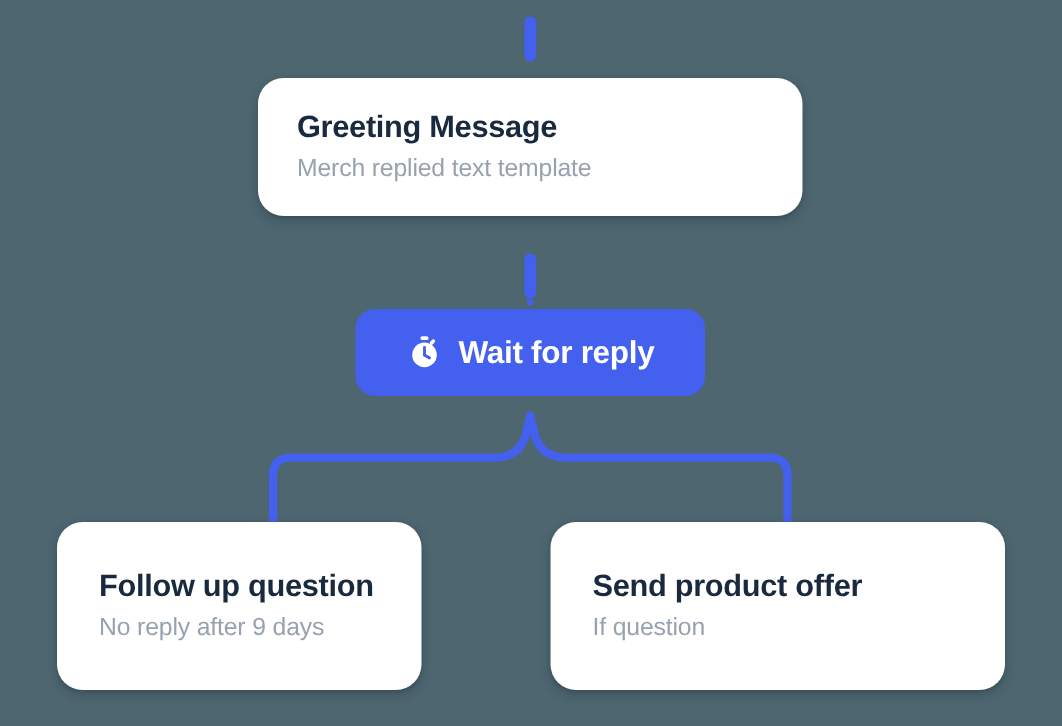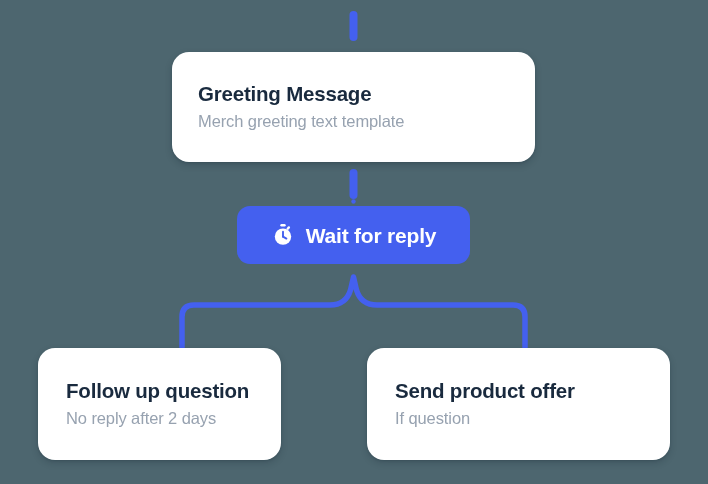--- a/index.html
+++ b/index.html
@@ -58,21 +58,21 @@
     line-height: 1.2;
     letter-spacing: -0.1px;
     margin-top: 7px;
     white-space: nowrap;
   }
 
   #card-greeting {
     left: 172px;
     top: 52px;
     width: 363px;
-    height: 110px;
+    height: 92px;
     padding: 0 0 0 26px;
   }
   #card-followup {
     left: 38px;
     top: 348px;
     width: 243px;
     height: 112px;
     padding: 0 0 0 28px;
   }
   #card-offer {
@@ -136,21 +136,21 @@
              L 353.5 277
              L 356.5 290
              Q 361 305 377 305
              L 513 305
              Q 525 305 525 317
              L 525 347" fill="none" stroke="#4460ef" stroke-width="5.5" stroke-linecap="round" stroke-linejoin="round"></path>
   </svg>
 
   <div class="node-card" id="card-greeting">
     <div class="node-title">Greeting Message</div>
-    <div class="node-sub">Merch greeting text template</div>
+    <div class="node-sub">Merch replied text template</div>
   </div>
 
   <button id="wait-pill">
     <span>
       <svg class="stopwatch-icon" viewBox="0 0 24 24" xmlns="http://www.w3.org/2000/svg">
 
         <rect x="9.3" y="1.1" width="5.4" height="2.5" rx="1.25" fill="#ffffff"></rect>
 
         <rect x="16.1" y="3.0" width="2.4" height="4.1" rx="1.2" fill="#ffffff" transform="rotate(42 17.3 5.05)"></rect>
 
@@ -159,21 +159,21 @@
         <path d="M 12 13.6 L 12 8.6" stroke="#4460ef" stroke-width="1.9" stroke-linecap="round" fill="none"></path>
         <path d="M 12 13.6 L 15.4 15.6" stroke="#4460ef" stroke-width="1.9" stroke-linecap="round" fill="none"></path>
         <circle cx="12" cy="13.6" r="1.0" fill="#4460ef"></circle>
       </svg>
     </span>
     <span class="pill-label">Wait for reply</span>
   </button>
 
   <div class="node-card" id="card-followup">
     <div class="node-title">Follow up question</div>
-    <div class="node-sub">No reply after 2 days</div>
+    <div class="node-sub">No reply after 9 days</div>
   </div>
 
   <div class="node-card" id="card-offer">
     <div class="node-title">Send product offer</div>
     <div class="node-sub">If question</div>
   </div>
 
 </div>
 
 </body></html>

